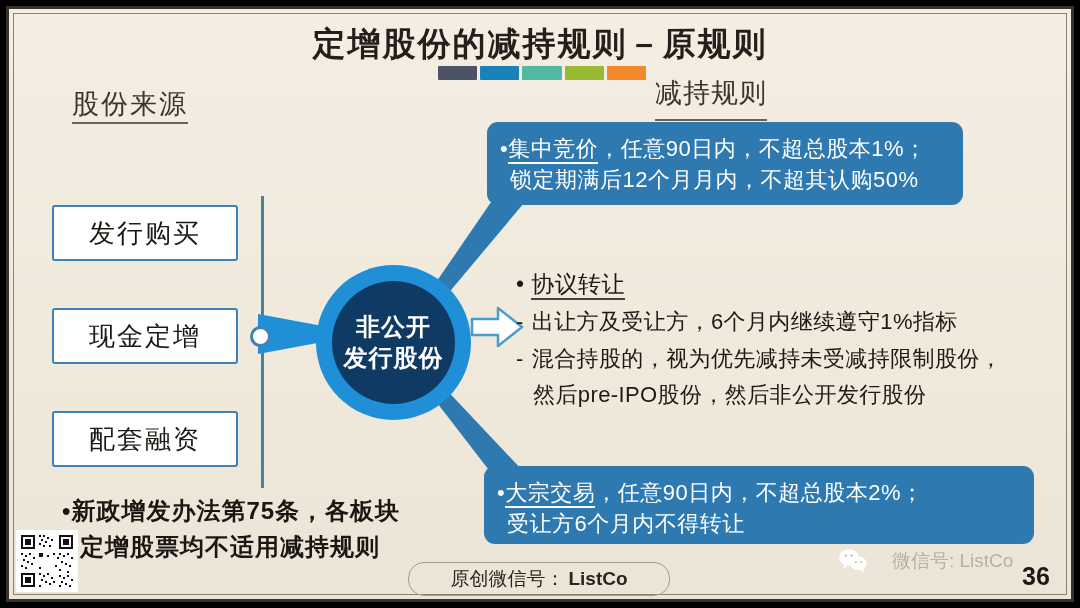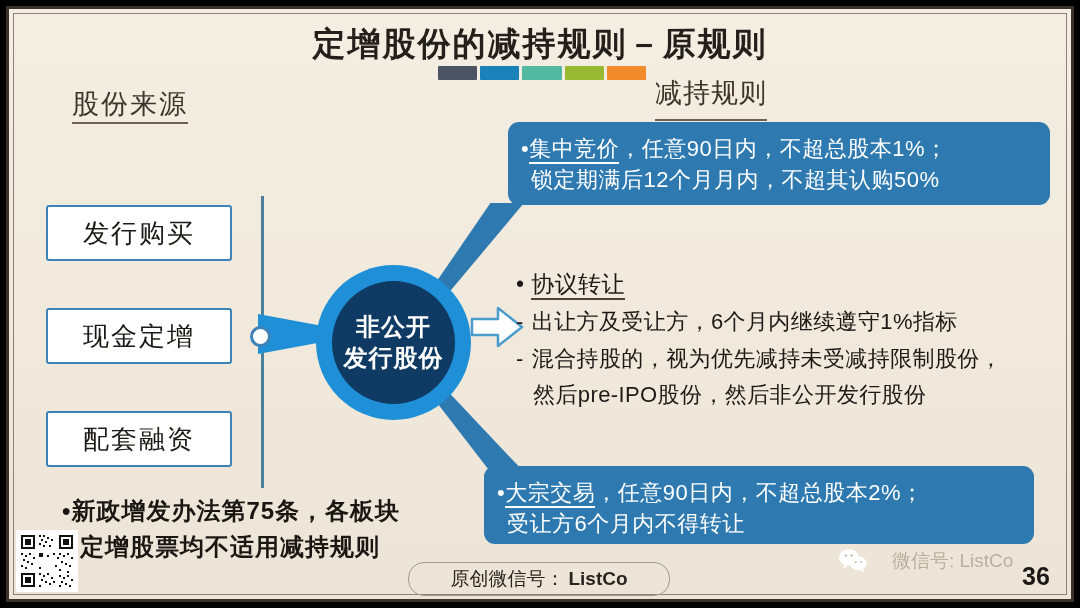--- a/index.html
+++ b/index.html
@@ -24,21 +24,21 @@
      display:flex;gap:3px;}
   .colorbar i{flex:1;border-radius:1px;display:block;}
 
   .subtitle{position:absolute;left:655px;top:75px;font-size:27px;color:#3c352c;
      border-bottom:2px solid #6a6256;padding-bottom:8px;letter-spacing:1px;text-align:right;}
 
   .srctitle{position:absolute;left:72px;top:86px;font-size:27px;color:#3c352c;
      border-bottom:2px solid #6a6256;padding-bottom:0;letter-spacing:2px;}
 
   
-  .lbox{position:absolute;left:46px;width:182px;height:52px;
+  .lbox{position:absolute;left:52px;width:182px;height:52px;
      background:#ffffff;border:2px solid #3d82b8;border-radius:3px;
      display:flex;align-items:center;justify-content:center;
      font-size:26px;color:#1d1a16;letter-spacing:2px;}
   .lb1{top:205px;} .lb2{top:308px;} .lb3{top:411px;}
 
   
   .spine{position:absolute;left:261px;top:196px;width:3px;height:292px;
      background:#4b7f9e;}
   .node{position:absolute;left:250px;top:326px;width:15px;height:15px;
      border-radius:50%;background:#fff;border:3px solid #3d82b8;}
@@ -55,21 +55,21 @@
   .wedge{position:absolute;left:258px;top:314px;width:0;height:0;
      border-top:20px solid transparent;border-bottom:20px solid transparent;
      border-left:108px solid #1f90d8;}
 
   
   .cbox{position:absolute;background:#2e7ab0;border-radius:11px;
      color:#ffffff;font-size:22px;line-height:1.42;letter-spacing:.5px;
      padding:11px 16px 12px 13px;box-sizing:border-box;}
   .cbox .ul{border-bottom:2px solid #ffffff;padding-bottom:1px;}
   .cbox .dot{font-size:22px;}
-  #cbox-top{left:508px;top:122px;width:542px;height:83px;}
+  #cbox-top{left:487px;top:122px;width:476px;height:83px;}
   #cbox-bot{left:484px;top:466px;width:550px;height:78px;}
 
   
   .tail{position:absolute;background:#2e7ab0;}
   #tail-top{left:404px;top:203px;width:120px;height:126px;
      clip-path:polygon(100% 0%, 72% 0%, 0% 100%, 12% 100%);}
   #tail-bot{left:404px;top:360px;width:120px;height:112px;
      clip-path:polygon(12% 0%, 0% 0%, 72% 100%, 100% 100%);}
 
   

